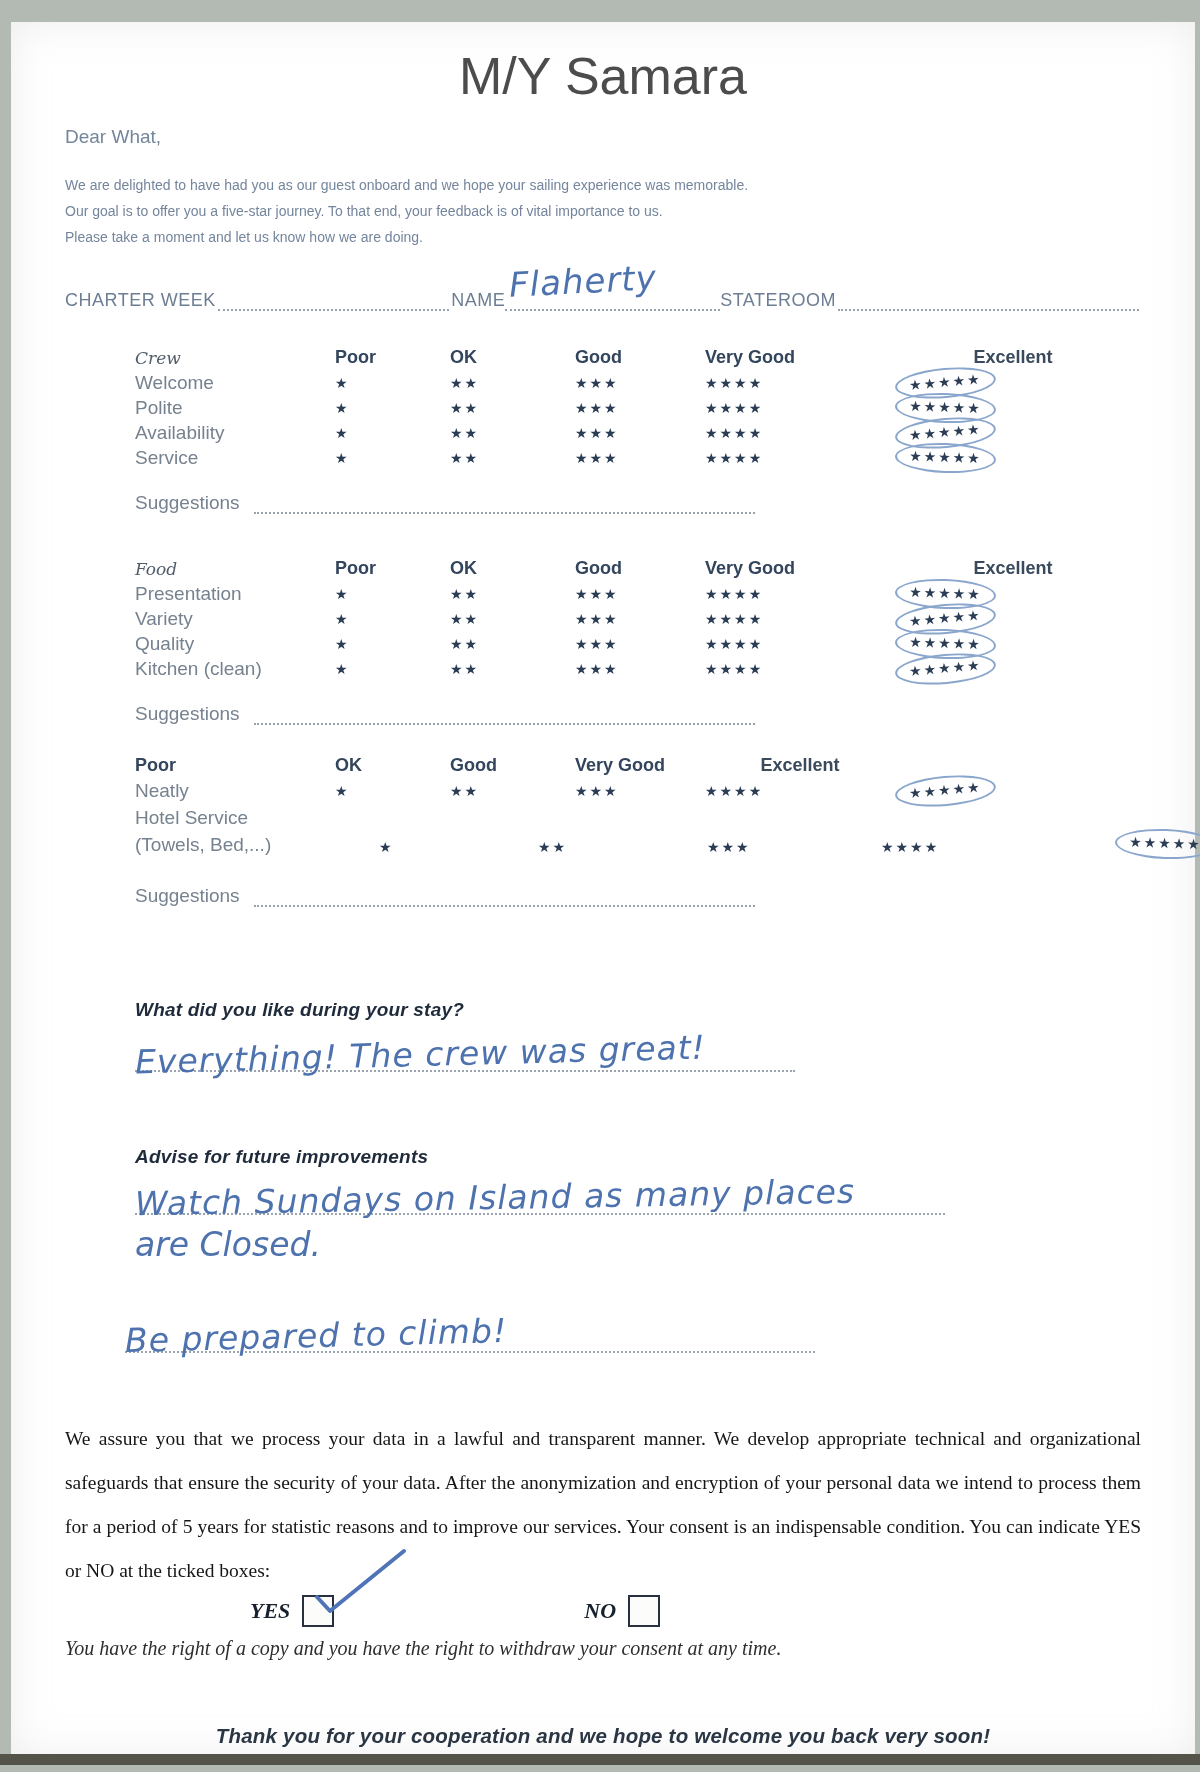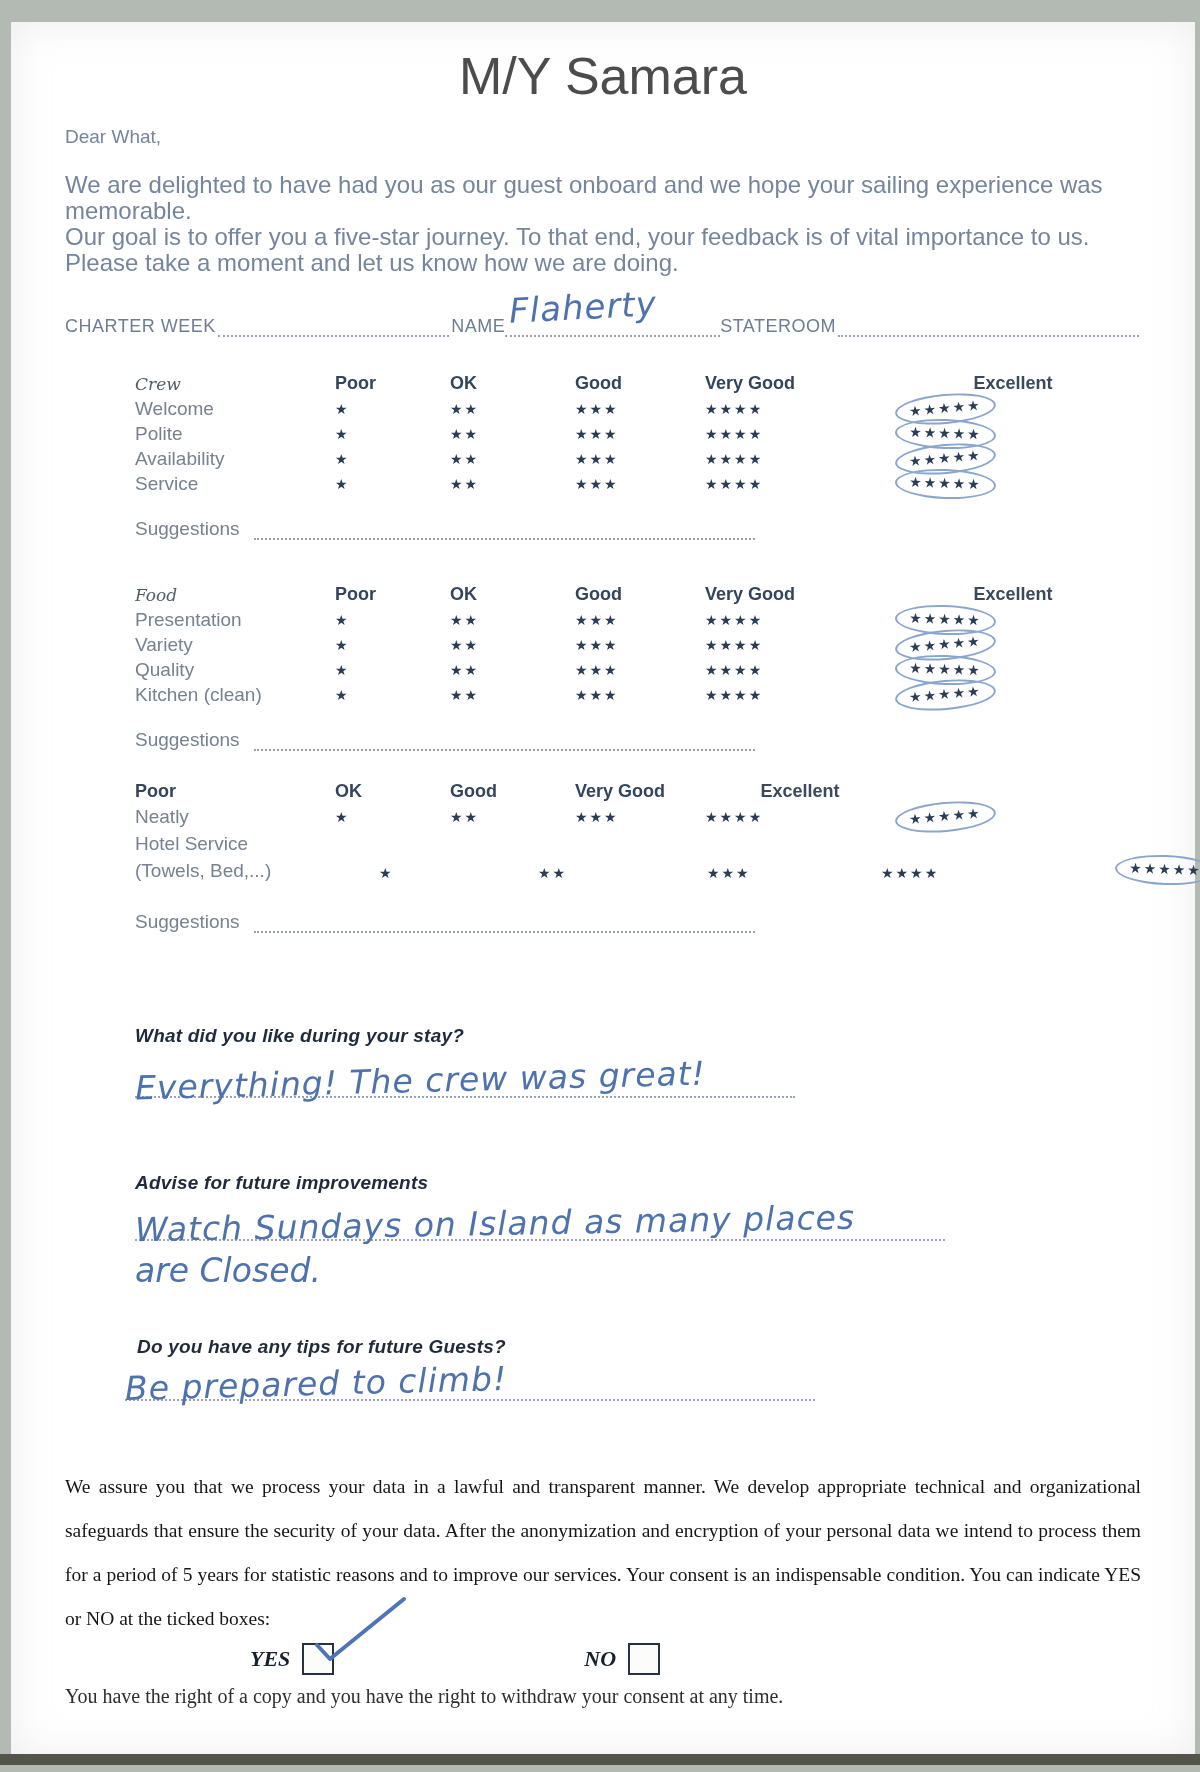--- a/index.html
+++ b/index.html
@@ -18,21 +18,21 @@
   }
 
   .content { position:relative; padding:0 54px 0 54px; height:100%; }
 
   h1.title {
     text-align:center; margin-top:24px;
     font-size:52px; font-weight:400; color:#4c4c4c; letter-spacing:0px;
   }
 
   .salutation { margin-top:20px; color:#74859c; font-size:19px; }
-  .intro { margin-top:24px; color:#74859c; font-size:24px; line-height:26px; }
+  .intro { margin-top:24px; color:#74859c; font-size:14px; line-height:26px; }
 
   
   .fieldrow {
     margin-top:40px; display:flex; align-items:flex-end; color:#6d7e92;
     font-size:18px; letter-spacing:.5px; position:relative;
   }
   .dots { border-bottom:2px dotted #98a2ae; height:14px; }
   .grow1 { flex:1; margin:0 2px; }
   .name-slot { position:relative; width:215px; border-bottom:2px dotted #98a2ae; height:14px; }
   .hand {
@@ -115,20 +115,21 @@
   .no-label { margin-left:250px; }
   .checkbox {
     width:32px; height:32px; border:2px solid #27313f; margin-left:12px;
     position:relative; background:#fcfcfa;
   }
   .check-svg { position:absolute; left:-4px; top:-52px; overflow:visible; }
 
   .rights {
     margin-top:10px; font-family:"Liberation Serif", serif; color:#2e2e2e;
     font-size:20px;
+    font-style:italic;
   }
   .closing {
     margin-top:64px; text-align:center; font-style:italic; font-weight:bold;
     font-size:20.5px; color:#2b3644; letter-spacing:.2px;
   }
 </style>
 </head>
 <body>
 
 <div class="paper">
@@ -293,21 +294,20 @@
       <div class="q">Advise for future improvements</div>
       <div class="answer-line">
         <span class="hand hand-big">Watch Sundays on Island as many places</span>
       </div>
       <div>
         <span class="hand hand-line2">are Closed.</span>
       </div>
     </div>
 
     <div class="qa qa3">
-      <div class="q">Do you have any tips for future Guests?</div>
       <div class="answer-line">
         <span class="hand hand-big">Be prepared to climb!</span>
       </div>
     </div>
 
     <p class="consent">We assure you that we process your data in a lawful and transparent manner. We develop appropriate technical and organizational safeguards that ensure the security of your data. After the anonymization and encryption of your personal data we intend to process them for a period of 5 years for statistic reasons and to improve our services. Your consent is an indispensable condition. You can indicate YES or NO at the ticked boxes:</p>
 
     <div class="boxes-row">
       <span class="box-label yes-label">YES</span>
       <span class="checkbox">

